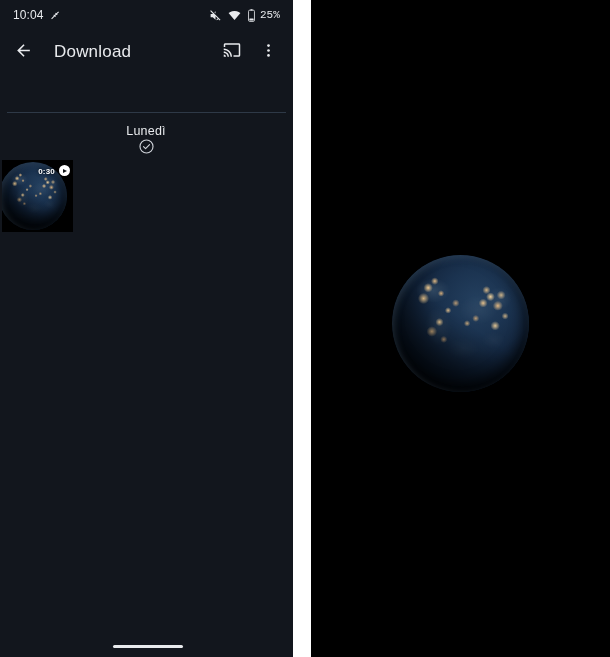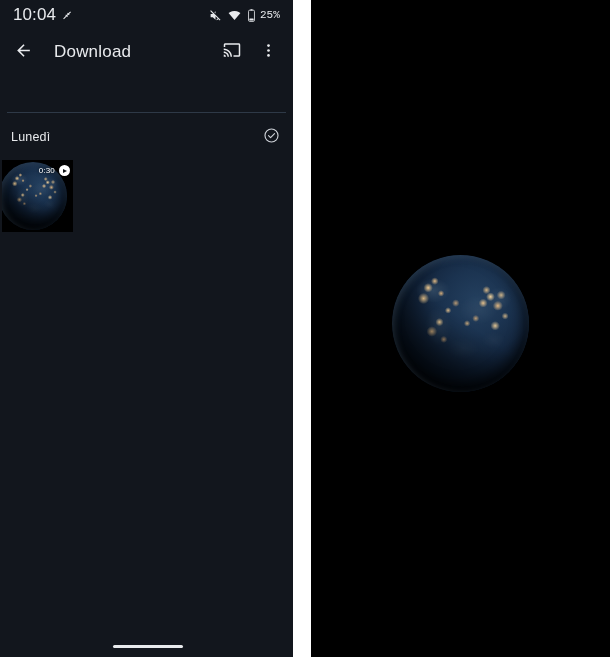--- a/index.html
+++ b/index.html
@@ -45,21 +45,21 @@
     padding: 0 13px;
     box-sizing: border-box;
   }
   .status-left {
     display: flex;
     align-items: center;
     gap: 5px;
   }
   .status-clock {
     color: #e8eaed;
-    font-size: 17px;
+    font-size: 12px;
     letter-spacing: 0.1px;
   }
   .status-right {
     display: flex;
     align-items: center;
     gap: 6px;
     font-family: Liberation Mono, monospace;
   }
   .status-batt-text {
     color: #e8eaed;
@@ -150,20 +150,21 @@
     position: absolute;
     left: 0;
     top: 124px;
     width: 293px;
     height: 26px;
     display: flex;
     align-items: center;
     justify-content: space-between;
     padding: 0 12px 0 11px;
     box-sizing: border-box;
+    flex-direction: column;
   }
   .day-label {
     color: #e8eaed;
     font-size: 12.5px;
     letter-spacing: 0.2px;
   }
   .check-btn {
     width: 20px;
     height: 20px;
     display: flex;
@@ -187,22 +188,23 @@
     left: -3px;
     top: 2px;
     width: 68px;
     height: 68px;
   }
   .thumb-meta {
     position: absolute;
     right: 3px;
     top: 5px;
     display: flex;
-    align-items: center;
+    align-items: flex-end;
     gap: 4px;
+    font-weight: bold;
   }
   .thumb-dur {
     color: #ffffff;
     font-size: 8px;
     letter-spacing: 0.2px;
     text-shadow: 0 0 3px rgba(0,0,0,0.9);
   }
   .play-badge {
     width: 11px;
     height: 11px;

